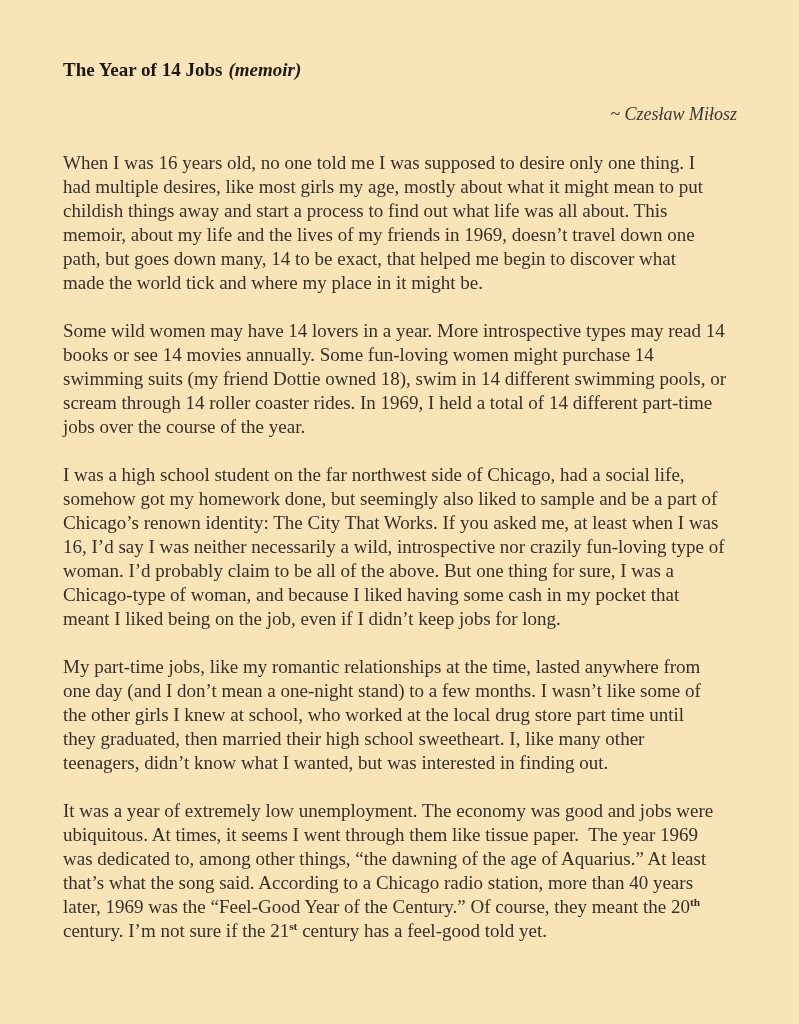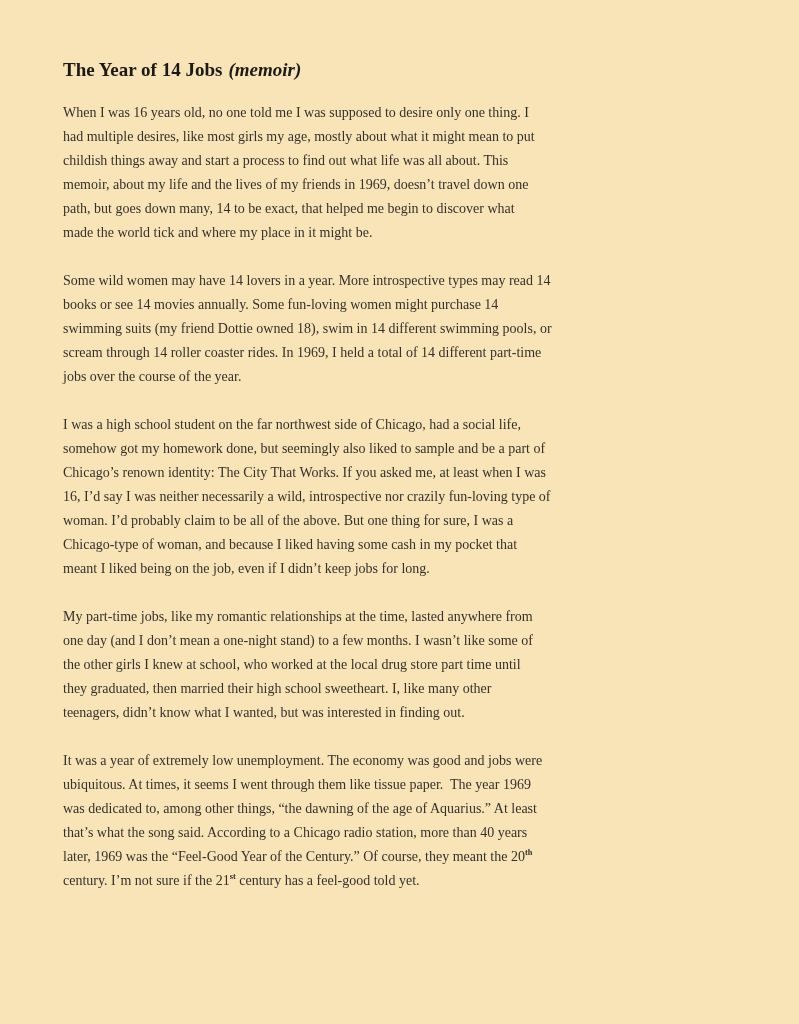--- a/index.html
+++ b/index.html
@@ -44,22 +44,22 @@
     line-height: 26px;
     color: #3a3734;
   }
   .epigraph .quote {
     white-space: pre;
   }
   .epigraph .attribution {
     font-style: italic;
   }
   .body-text {
-    margin-top: 4px;
-    font-size: 14px;
+    margin-top: 24px;
+    font-size: 19px;
     line-height: 24px;
     color: #34312d;
   }
   .body-text p {
     margin: 0 0 24px 0;
     white-space: pre;
   }
   .body-text sup {
     font-size: 60%;
     line-height: 0;
@@ -68,20 +68,21 @@
   }
 </style>
 </head>
 <body>
 
 <div class="page">
 
   <div class="title-line"><span class="title-main">The Year of 14 Jobs</span><span class="title-sub">(memoir)</span></div>
 
   <div class="epigraph">
+    <div class="attribution">~ Czesław Miłosz</div>
   </div>
 
   <div class="body-text">
     <p>When I was 16 years old, no one told me I was supposed to desire only one thing. I
 had multiple desires, like most girls my age, mostly about what it might mean to put
 childish things away and start a process to find out what life was all about. This
 memoir, about my life and the lives of my friends in 1969, doesn’t travel down one
 path, but goes down many, 14 to be exact, that helped me begin to discover what
 made the world tick and where my place in it might be.</p>
     <p>Some wild women may have 14 lovers in a year. More introspective types may read 14

